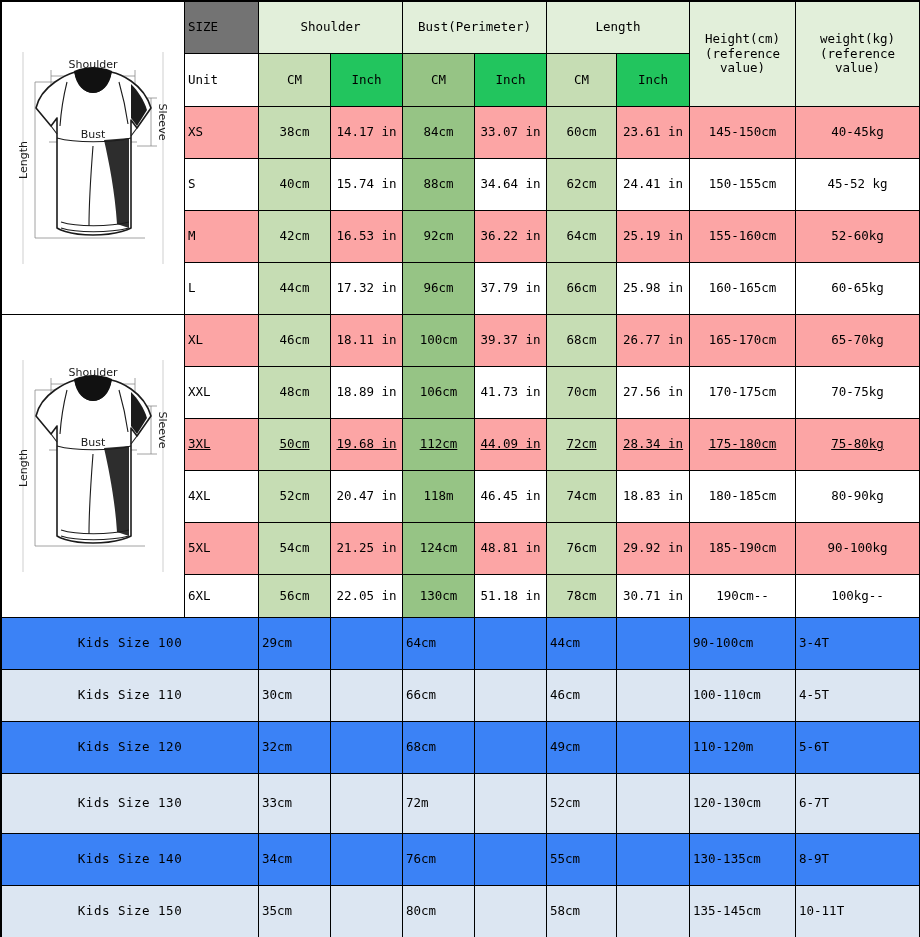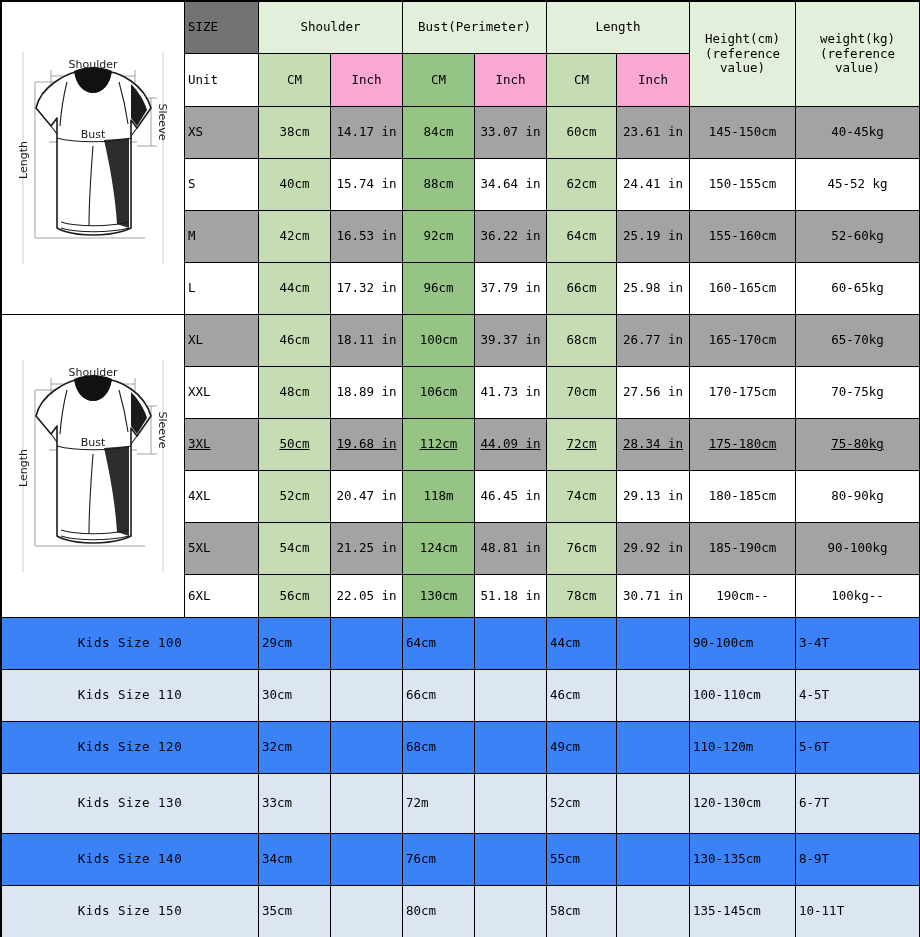--- a/index.html
+++ b/index.html
@@ -28,25 +28,25 @@
   col.c-buin{width:72px;}
   col.c-lecm{width:70px;}
   col.c-lein{width:73px;}
   col.c-hei{width:106px;}
   col.c-wei{width:124px;}
 
   
   .imgcell{background:#fff;border-right:1px solid #000;padding:0;vertical-align:middle;text-align:center;}
   .hdr{background:#e2efda;text-align:center;vertical-align:middle;white-space:normal;}
   .hdr-left{background:#737373;text-align:left;vertical-align:middle;}
-  .unit{background:#f9a8d4;text-align:center;vertical-align:middle;}
+  .unit{background:#22c55e;text-align:center;vertical-align:middle;}
   .unit-left{background:#fff;text-align:left;vertical-align:middle;border-radius:13px;}
   .g-light{background:#c6ddb4;}
   .g-dark{background:#96c485;}
-  .yellow{background:#a3a3a3;margin-left:40px;}
+  .yellow{background:#fca5a5;margin-left:40px;}
   .white{background:#ffffff;}
   .peach{background:#3b82f6;}
   .blue{background:#dce6f2;}
   .ctr{text-align:center;vertical-align:middle;}
   .lft{text-align:left;vertical-align:middle;}
   .kidslabel{text-align:center;vertical-align:middle;font-size:13px;letter-spacing:.5px;}
   .kidsval{text-align:left;vertical-align:middle;}
   .hdr-top{font-size:13.5px;}
   .shirtwrap{width:176px;height:232px;display:block;margin:0 auto;}
   svg{display:block;}
@@ -271,21 +271,21 @@
     <td class="ctr yellow">75-80kg</td>
   </tr>
         <tr style="height: 52px;">
 
     <td class="lft white">4XL</td>
     <td class="ctr g-light">52cm</td>
     <td class="ctr white">20.47 in</td>
     <td class="ctr g-dark">118m</td>
     <td class="ctr white">46.45 in</td>
     <td class="ctr g-light">74cm</td>
-    <td class="ctr white">29.13 in</td>
+    <td class="ctr white">18.83 in</td>
     <td class="ctr white">180-185cm</td>
     <td class="ctr white">80-90kg</td>
   </tr>
         <tr style="height: 52px;">
 
     <td class="lft yellow">5XL</td>
     <td class="ctr g-light">54cm</td>
     <td class="ctr yellow">21.25 in</td>
     <td class="ctr g-dark">124cm</td>
     <td class="ctr yellow">48.81 in</td>

